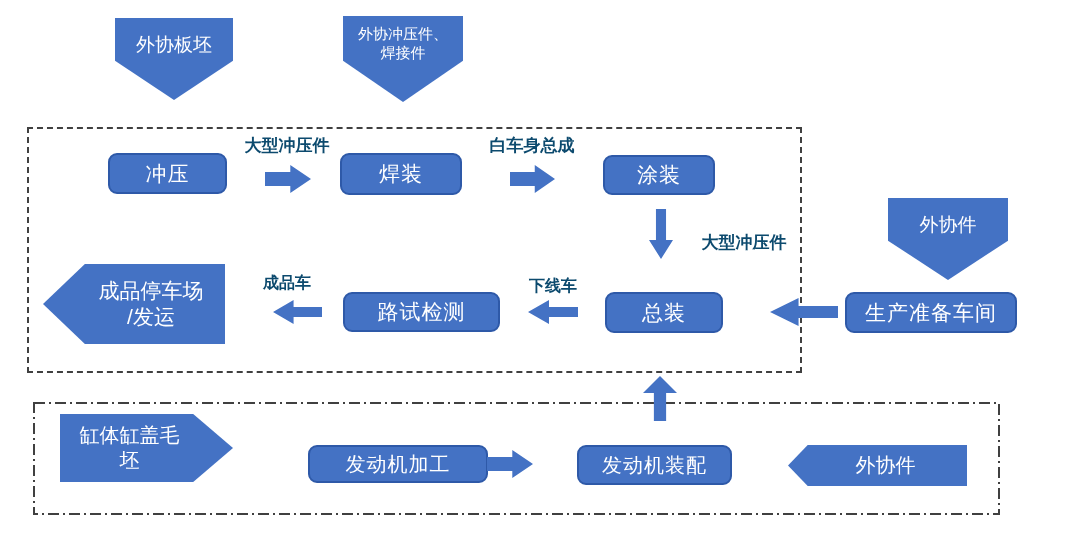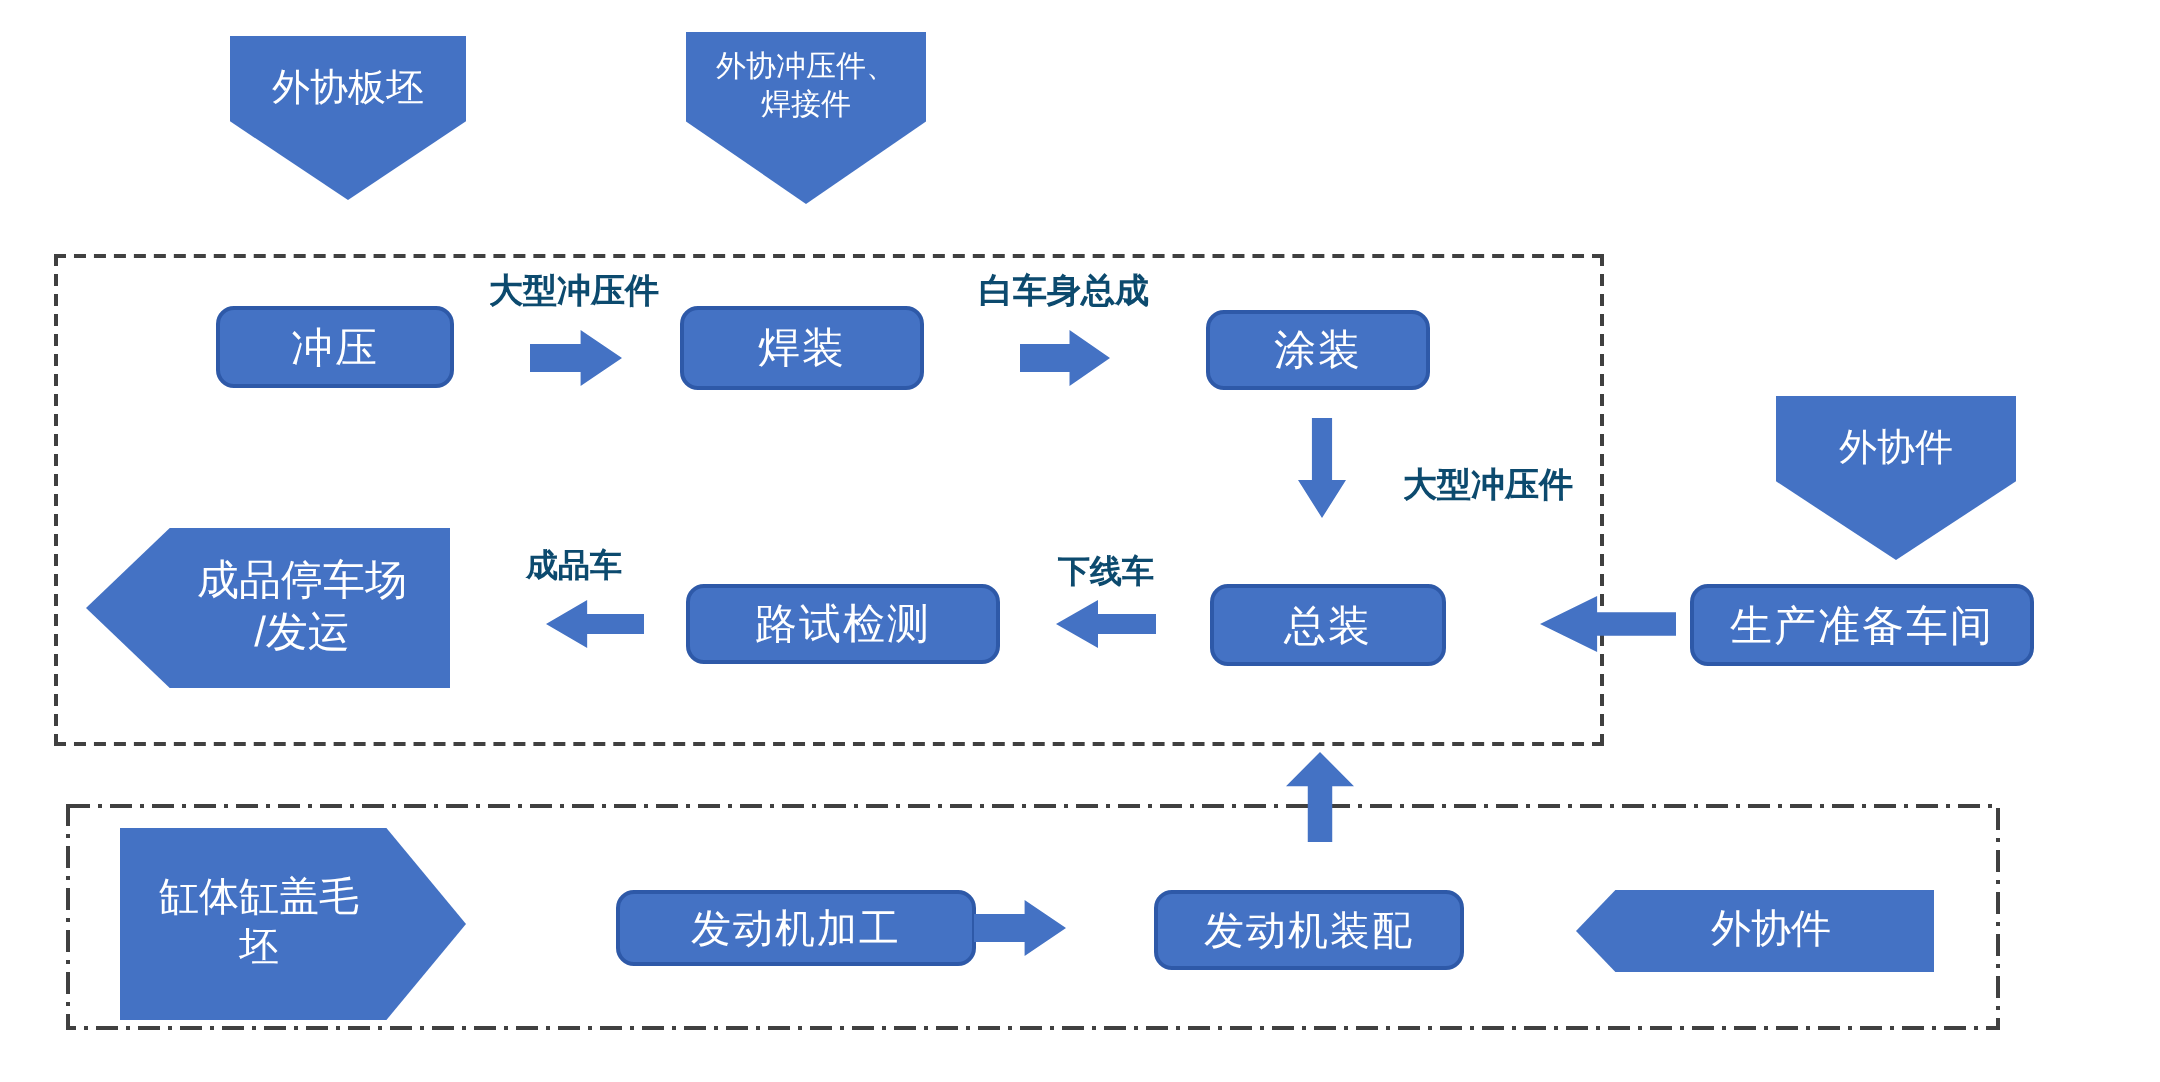--- a/index.html
+++ b/index.html
@@ -101,21 +101,21 @@
     <span>成品停车场</span>
     <span>/发运</span>
   </div>
 
   <div class="node" style="left:845px;top:292px;width:172px;height:41px;">
     <span>生产准备车间</span>
   </div>
 
   <div class="arrow arrow-up" style="left:643px;top:376px;width:34px;height:45px;"></div>
 
-  <div class="pent pent-right" style="left:60px;top:414px;width:173px;height:96px;">
+  <div class="pent pent-right" style="left:60px;top:414px;width:173px;height:68px;">
     <span>缸体缸盖毛</span>
     <span>坯</span>
   </div>
 
   <div class="node small" style="left:308px;top:445px;width:180px;height:38px;">
     <span>发动机加工</span>
   </div>
   <div class="arrow arrow-right" style="left:487px;top:450px;width:46px;height:28px;"></div>
 
   <div class="node small" style="left:577px;top:445px;width:155px;height:40px;">

